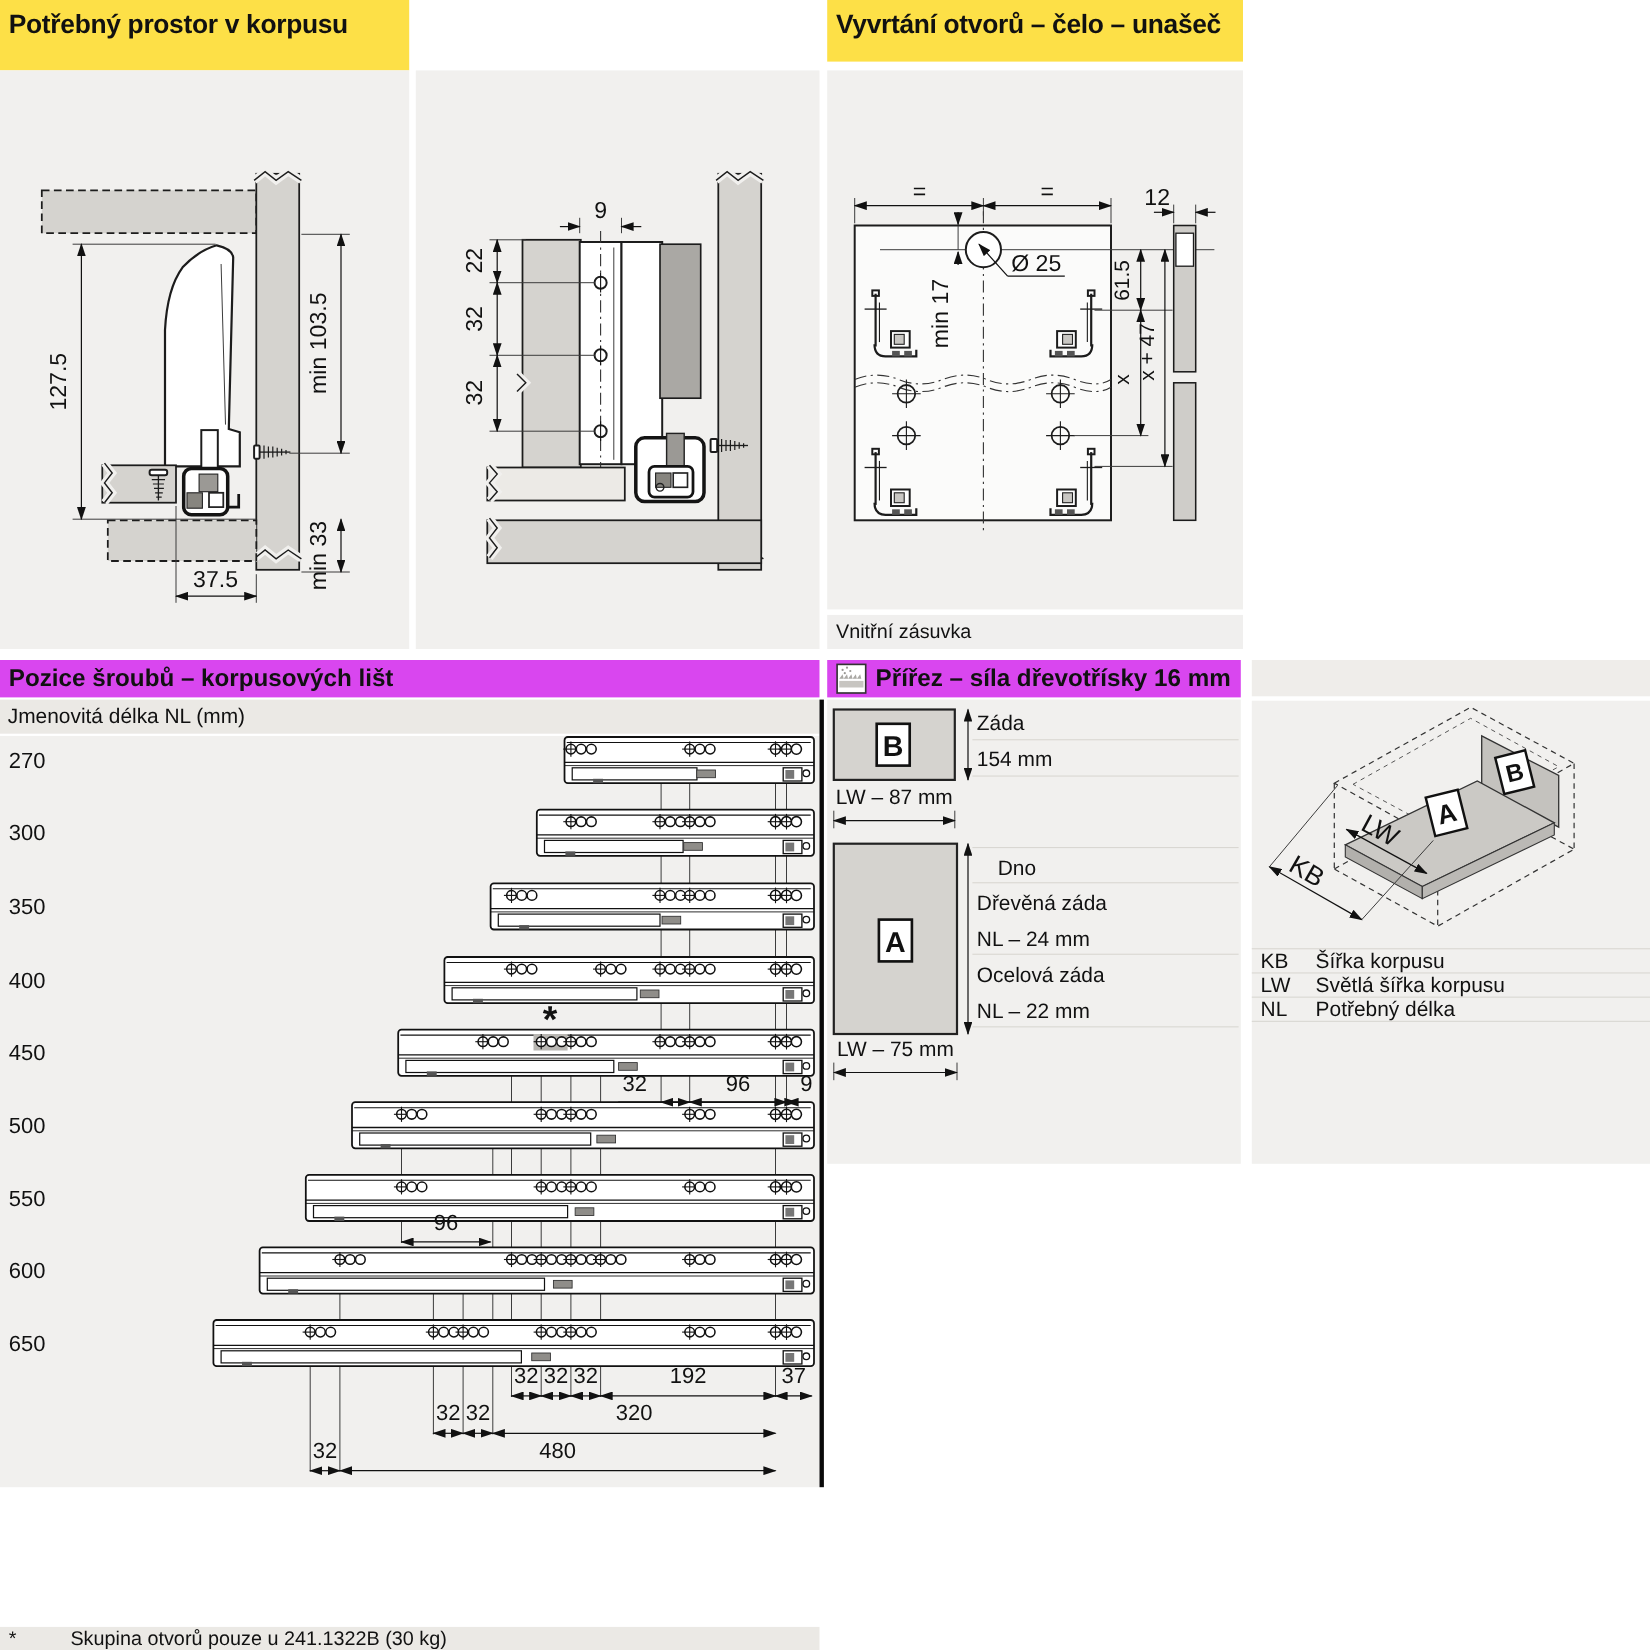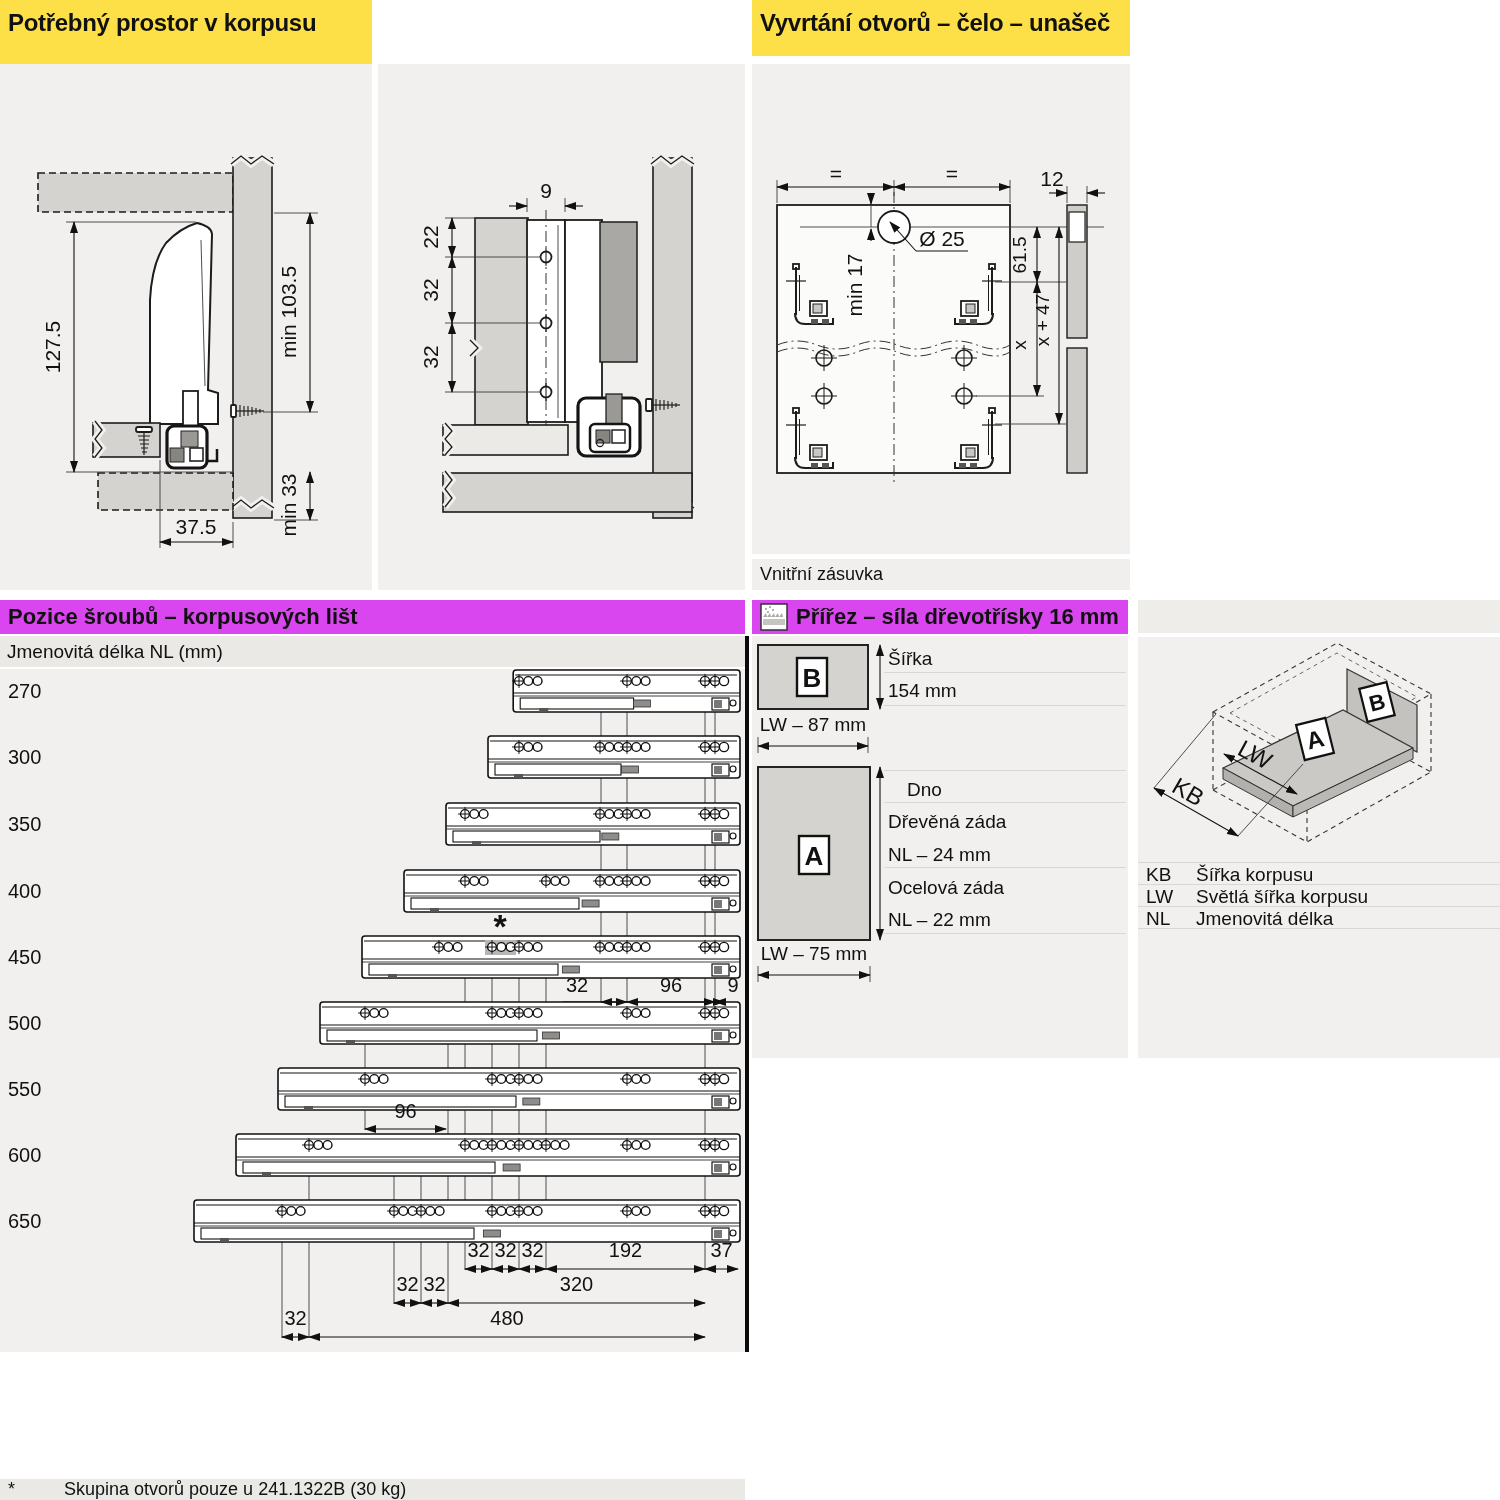--- a/index.html
+++ b/index.html
@@ -62,21 +62,21 @@
         <circle cx="10" cy="4" r="1" fill="#9a9894"></circle>
       <circle cx="8" cy="9" r="1" fill="#9a9894"></circle>
         <circle cx="13" cy="7" r="1" fill="#9a9894"></circle>
     </svg>
     <span>Přířez – síla dřevotřísky 16 mm</span>
   </div>
   <div class="abs body-bg" style="left:752px;top:636px;width:376px;height:422px;"></div>
   <div class="abs" style="left:1138px;top:600px;width:362px;height:33px;background:#efedea;"></div>
   <div class="abs body-bg" style="left:1138px;top:637px;width:362px;height:421px;"></div>
 
-  <div class="abs lbl" style="left:888px;top:648px;">Šířka</div>
+  <div class="abs lbl" style="left:888px;top:648px;">Záda</div>
   <div class="abs lbl" style="left:888px;top:680px;">154 mm</div>
   <div class="abs sep" style="left:884px;top:672px;width:242px;"></div>
   <div class="abs sep" style="left:884px;top:705px;width:242px;"></div>
 
   <div class="abs lbl" style="left:888px;top:779px;margin-left:19px;">Dno</div>
   <div class="abs lbl" style="left:888px;top:811px;">Dřevěná záda</div>
   <div class="abs lbl" style="left:888px;top:844px;">NL – 24 mm</div>
   <div class="abs lbl" style="left:888px;top:877px;">Ocelová záda</div>
   <div class="abs lbl" style="left:888px;top:909px;">NL – 22 mm</div>
   <div class="abs sep" style="left:884px;top:770px;width:242px;"></div>
@@ -86,21 +86,21 @@
 
   <div class="abs sep" style="left:1138px;top:862px;width:362px;"></div>
   <div class="abs sep" style="left:1138px;top:884px;width:362px;"></div>
   <div class="abs sep" style="left:1138px;top:906px;width:362px;"></div>
   <div class="abs sep" style="left:1138px;top:928px;width:362px;"></div>
   <div class="abs lbl" style="left:1146px;top:864px;">KB</div>
   <div class="abs lbl" style="left:1196px;top:864px;">Šířka korpusu</div>
   <div class="abs lbl" style="left:1146px;top:886px;">LW</div>
   <div class="abs lbl" style="left:1196px;top:886px;">Světlá šířka korpusu</div>
   <div class="abs lbl" style="left:1146px;top:908px;">NL</div>
-  <div class="abs lbl" style="left:1196px;top:908px;">Jmenovitá délka</div>
+  <div class="abs lbl" style="left:1196px;top:908px;">Potřebný délka</div>
 
   <div class="abs ftr" style="left:0;top:1479px;width:745px;height:21px;line-height:21px;">
       <span style="position:absolute;left:8px;">*</span>
       <span style="position:absolute;left:64px;">Skupina otvorů pouze u 241.1322B (30 kg)</span>
     </div>
 
   <svg style="left:0;top:64px;" width="372" height="526" viewBox="0 64 372 526">
     <defs>
       <marker id="aE" markerWidth="12" markerHeight="8" refX="11" refY="4" orient="auto" markerUnits="userSpaceOnUse">
         <path d="M0,0 L12,4 L0,8 Z" fill="#111"></path>

